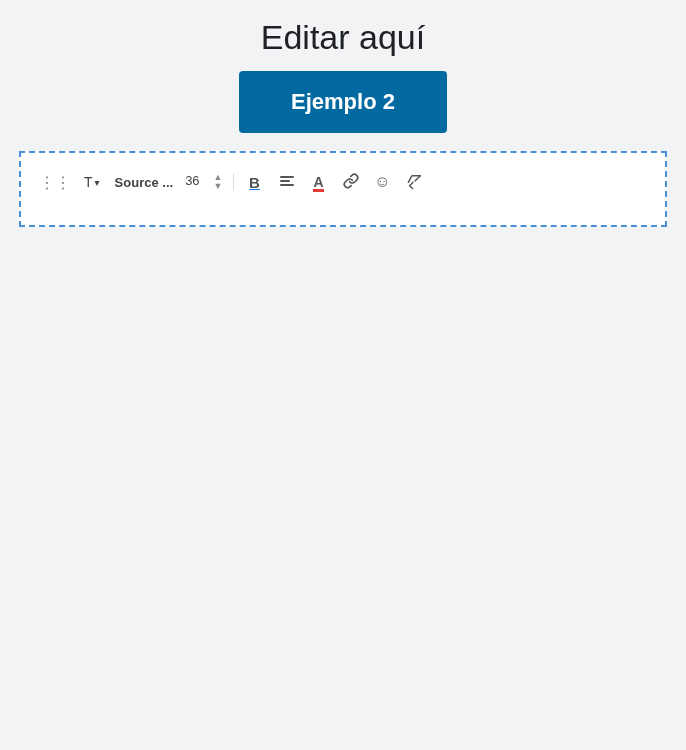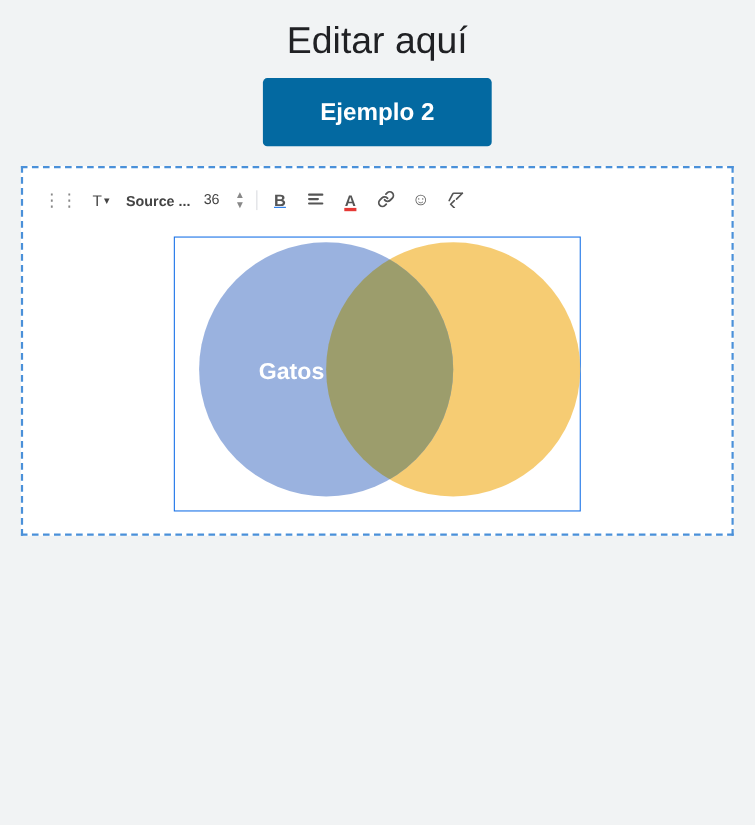--- a/index.html
+++ b/index.html
@@ -230,31 +230,14 @@
         <svg width="16" height="16" viewBox="0 0 24 24" fill="none" stroke="#555" stroke-width="2.2" stroke-linecap="round" stroke-linejoin="round">
           <polyline points="9 14 4 19 9 24"></polyline>
           <path d="M20 4H8.5a2 2 0 0 0-1.8 1.1L2 14"></path>
           <line x1="20" y1="4" x2="12" y2="12"></line>
         </svg>
       </span>
     </button>
 
   </div>
 
-  <div class="venn-container">
-    <div class="venn-border">
-      <svg class="venn-svg" viewBox="0 0 400 290">
-
-        <circle cx="260" cy="140" r="110" fill="#f6c96b" opacity="0.95"></circle>
-
-        <circle cx="150" cy="140" r="110" fill="#8faadc" opacity="0.9"></circle>
-
-        <clipPath id="left-clip">
-          <circle cx="150" cy="140" r="110"></circle>
-        </clipPath>
-        <circle cx="260" cy="140" r="110" fill="#9c9a5a" opacity="0.85" clip-path="url(#left-clip)"></circle>
-
-        <text x="120" y="148" text-anchor="middle" font-size="20" font-weight="700" fill="#fff" font-family="Arial, sans-serif">Gatos</text>
-      </svg>
-    </div>
-  </div>
 
 </div>
 
 </body></html>

